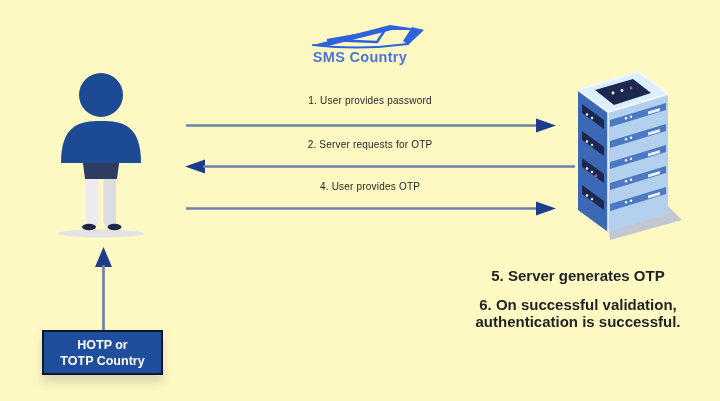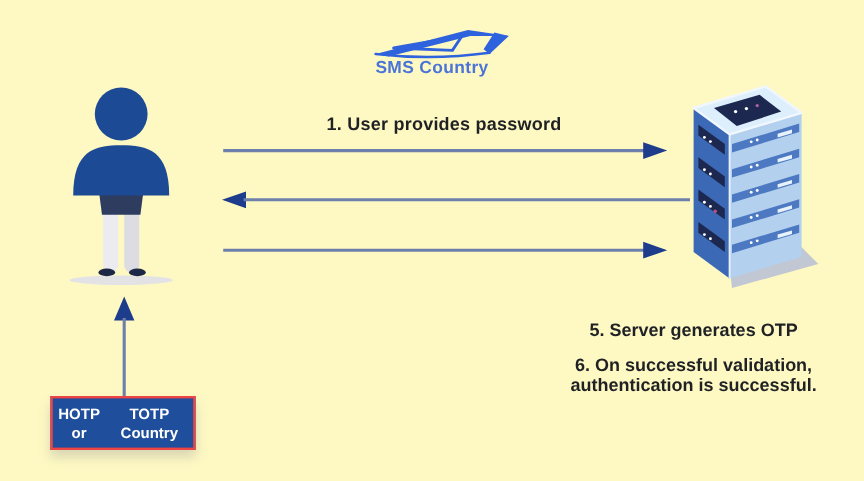--- a/index.html
+++ b/index.html
@@ -2,39 +2,39 @@
 <html><head>
 <meta charset="utf-8">
 <style>
   html,body { margin:0; padding:0; background:#ffffff; }
   .canvas {
     position:relative; width:720px; height:401px; background:#fef9c3;
     font-family:"Liberation Sans", sans-serif; overflow:hidden;
   }
   .abs { position:absolute; }
   .lbl {
-    position:absolute; font-weight:700; color:#1f2125;
-    font-size:15px; letter-spacing:.2px; white-space:nowrap;
+    position:absolute; font-weight:400; color:#1f2125;
+    font-size:10px; letter-spacing:.2px; white-space:nowrap;
   }
   .lbl.centered { text-align:center; white-space:normal; }
   .logo-text {
     position:absolute; left:302px; top:49px; width:116px;
     text-align:center; color:#4a74d8; font-weight:600; font-size:14.5px;
     letter-spacing:.3px;
   }
   .right-notes {
     position:absolute; left:433px; top:267px; width:290px;
     text-align:center; color:#1f2125; font-weight:700; font-size:15px;
   }
   .right-notes .note5 { margin-bottom:13px; }
   .right-notes .note6 { line-height:16.5px; }
   .client-box {
     position:absolute; left:42px; top:330px; width:121px; height:45px;
-    background:#1f4e9c; border:2px solid #ef4444; box-sizing:border-box;
-    display:flex; flex-direction:row; align-items:center; justify-content:center;
+    background:#1f4e9c; border:2px solid #0f172a; box-sizing:border-box;
+    display:flex; flex-direction:column; align-items:center; justify-content:center;
     color:#ffffff; font-weight:700; font-size:12.5px; line-height:16px;
     text-align:center; box-shadow:0 7px 9px rgba(120,125,140,.28);
   }
 </style>
 </head>
 <body>
 
 <div class="canvas">
 
   <div class="abs" style="left:0;top:0;">
@@ -131,21 +131,23 @@
     <polygon points="351,0.5 371,7.5 351,14.5" fill="#1e3c8c"></polygon>
   </svg>
 
   <svg class="abs" style="left:94px;top:246px;" width="19" height="86" viewBox="0 0 19 86">
     <polygon points="9.5,1 1,21 18,21" fill="#1e3c8c"></polygon>
     <line x1="9.5" y1="19" x2="9.5" y2="85" stroke="#6d80ab" stroke-width="2.6"></line>
   </svg>
 
   <div class="lbl centered" style="left:185px;top:95px;width:370px;">1. User provides password</div>
 
+  <div class="lbl centered" style="left:185px;top:139px;width:370px;">2. Server requests for OTP</div>
 
+  <div class="lbl centered" style="left:185px;top:181px;width:370px;">4. User provides OTP</div>
 
 
   <div class="right-notes">
     <div class="note5">5. Server generates OTP</div>
     <div class="note6">
       <div>6. On successful validation,</div>
       <div>authentication is successful.</div>
     </div>
   </div>
 

